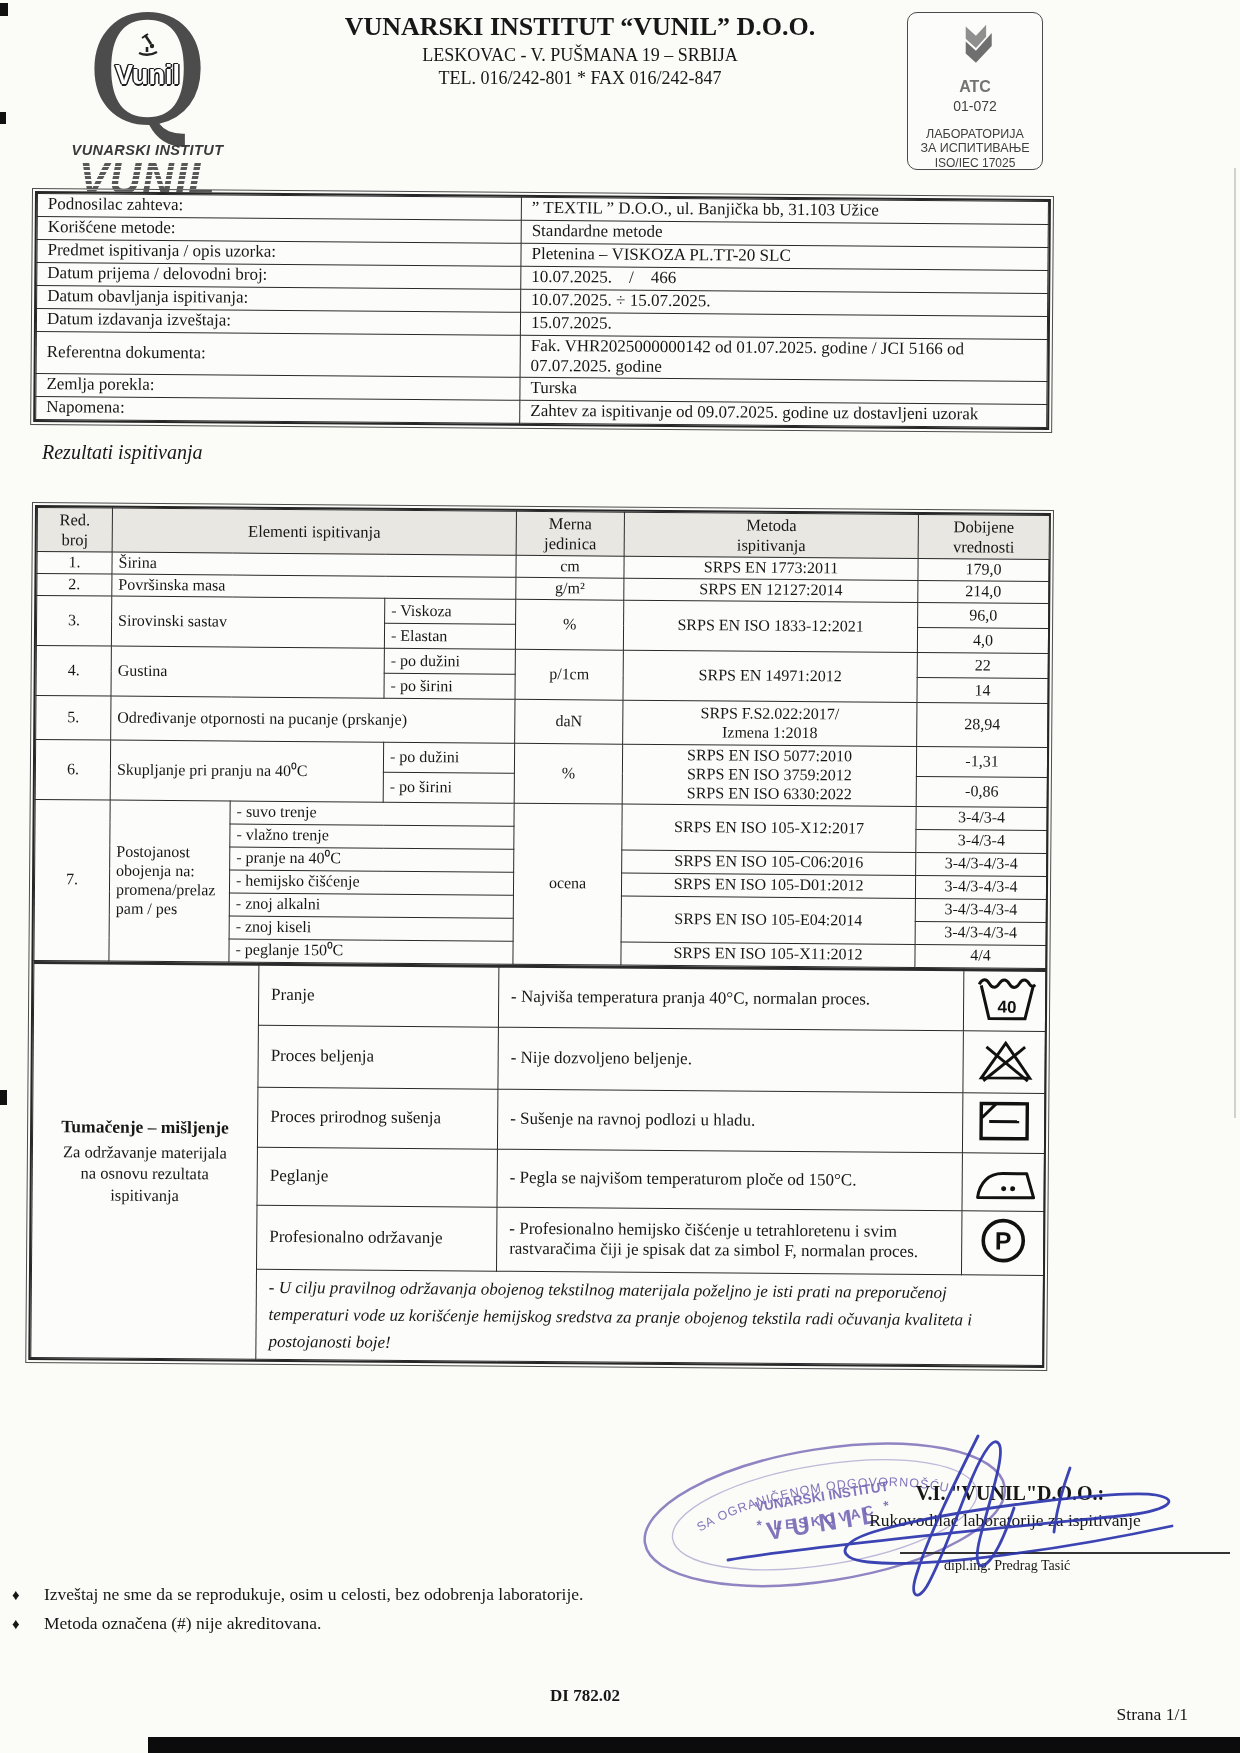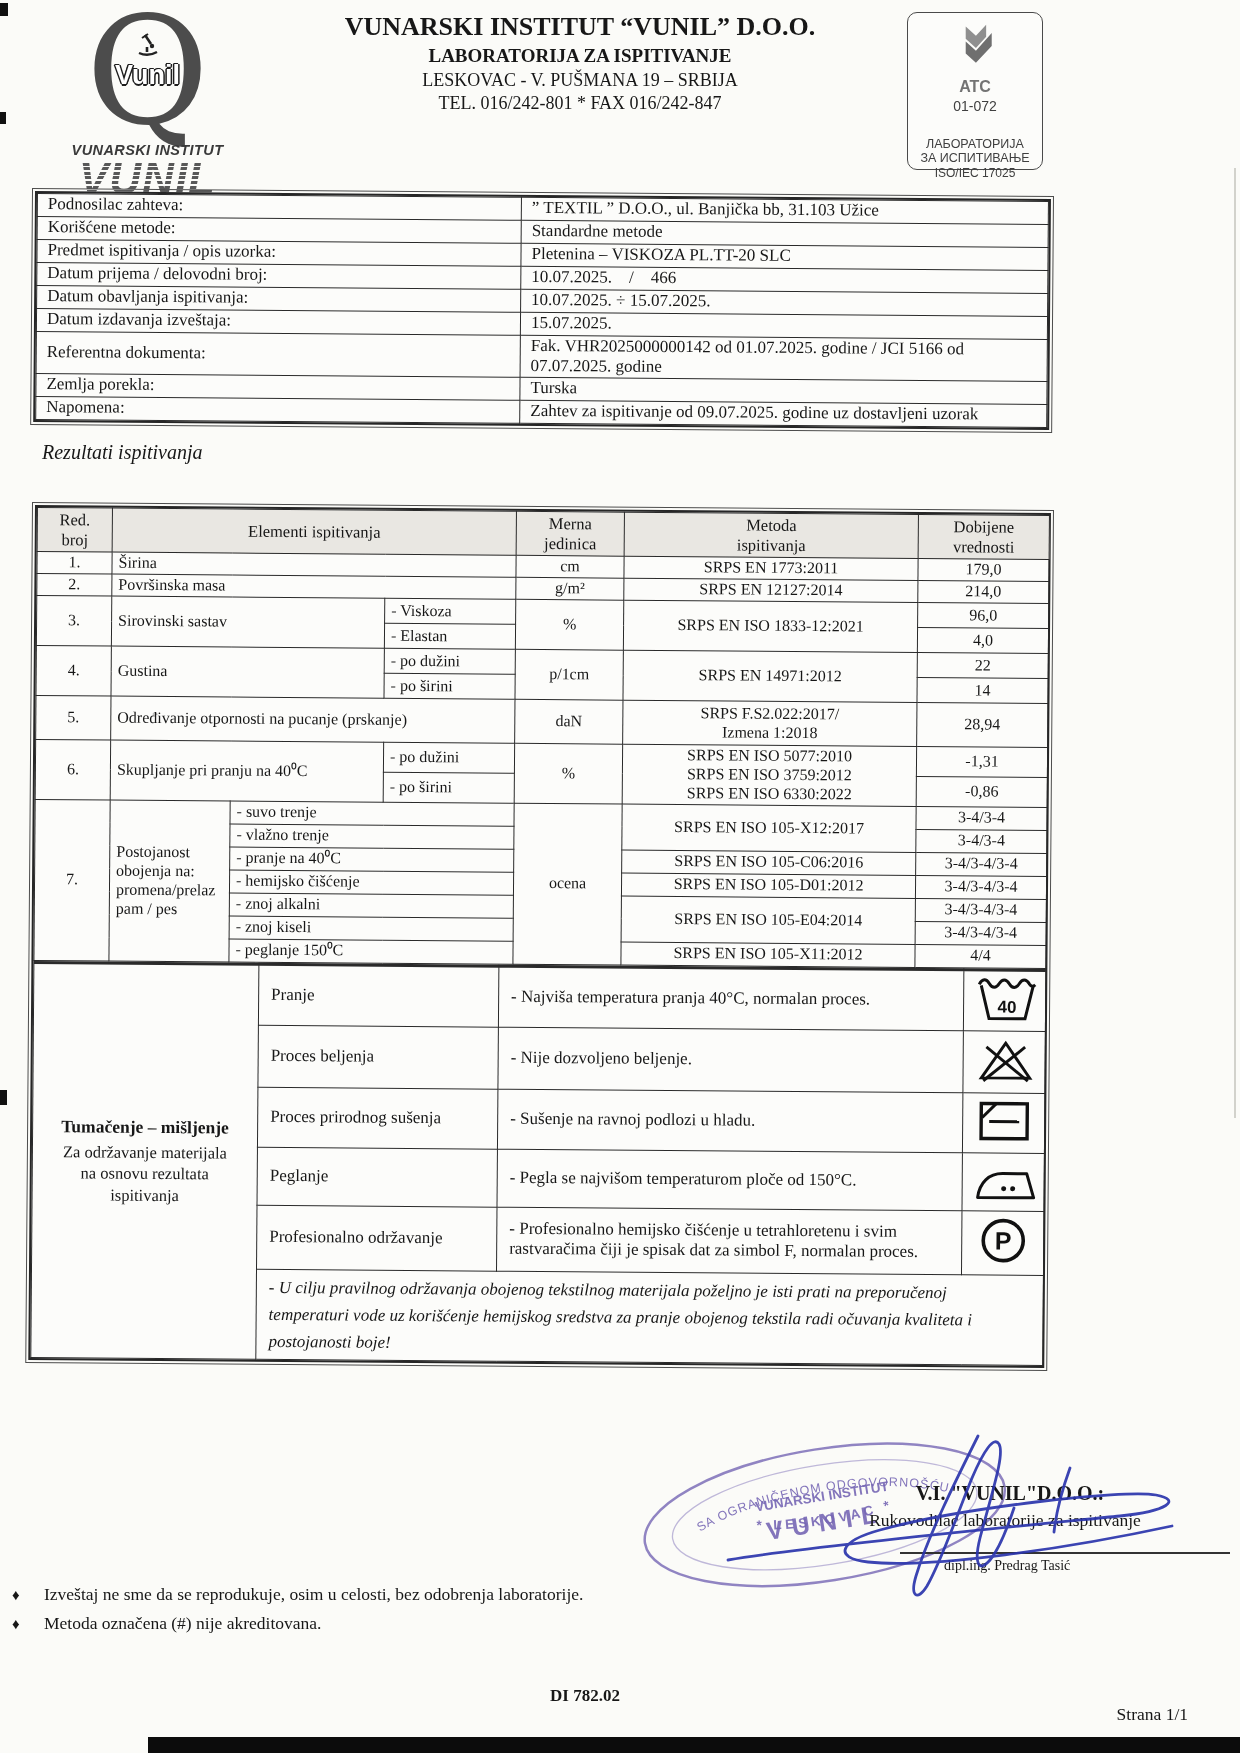--- a/index.html
+++ b/index.html
@@ -23,21 +23,21 @@
   .org-sub{font-size:19px;font-weight:bold;margin-top:3px;}
   .org-addr{font-size:18px;margin-top:3px;}
   .org-tel{font-size:18px;margin-top:2px;}
   .report-title{margin-top:20px;font-size:24px;font-weight:bold;font-style:italic;}
   .report-no{display:inline-block;border-bottom:2.5px solid #111;padding:0 24px 1px;margin-left:10px;}
 
   .atc{position:absolute;left:907px;top:12px;width:136px;height:158px;border:1.6px solid #4a4a4a;border-radius:10px;
        text-align:center;font-family:"Liberation Sans",sans-serif;color:#3f3f3f;padding-top:8px;box-sizing:border-box;background:#fcfcfa;}
   .atc-name{font-weight:bold;font-size:16px;margin-top:1px;color:#737373;}
   .atc-no{font-size:14px;margin-top:2px;}
-  .atc-l1{font-size:12.5px;margin-top:23px;}
+  .atc-l1{font-size:12.5px;margin-top:13px;}
   .atc-l2{font-size:12.5px;}
   .atc-l3{font-size:12px;margin-top:1px;}
 
   
   .dbl{border:2px solid #262626;outline:1px solid #4d4d4d;outline-offset:2px;background:#fcfcfa;}
   .info-box{position:absolute;left:35px;top:191px;width:1012px;transform:rotate(.45deg);transform-origin:left top;}
   table.info{border-collapse:collapse;width:100%;table-layout:fixed;}
   table.info td{border:1.3px solid #2a2a2a;font-size:17px;padding:0 10px 2px;height:20px;line-height:1.15;vertical-align:middle;}
   td.il{width:463px;}
 
@@ -98,21 +98,20 @@
     <div class="logo-line1">VUNARSKI INSTITUT</div>
     <div class="logo-vunil-wrap">
       <span class="logo-vunil">VUNIL</span>
       <span class="logo-stripes"></span>
     </div>
     <div class="logo-line3">Viljema Pušmana 19, Leskovac</div>
   </div>
 
   <div class="hdr-center">
     <div class="org-name">VUNARSKI INSTITUT “VUNIL” D.O.O.</div>
-    <div class="org-sub">LABORATORIJA ZA ISPITIVANJE</div>
     <div class="org-addr">LESKOVAC - V. PUŠMANA 19 – SRBIJA</div>
     <div class="org-tel">TEL. 016/242-801 * FAX  016/242-847</div>
   </div>
 
   <div class="atc">
     <svg width="52" height="52" viewBox="0 0 56 56">
       <path d="M18 6 L29 16 L40 4 L40 17 L29 29 L18 19 Z" fill="#8f8f8f"></path>
       <path d="M18 22 L29 32 L46 13 L46 27 L29 45 L18 35 Z" fill="#6f6f6f"></path>
     </svg>
     <div class="atc-name">ATC</div>

